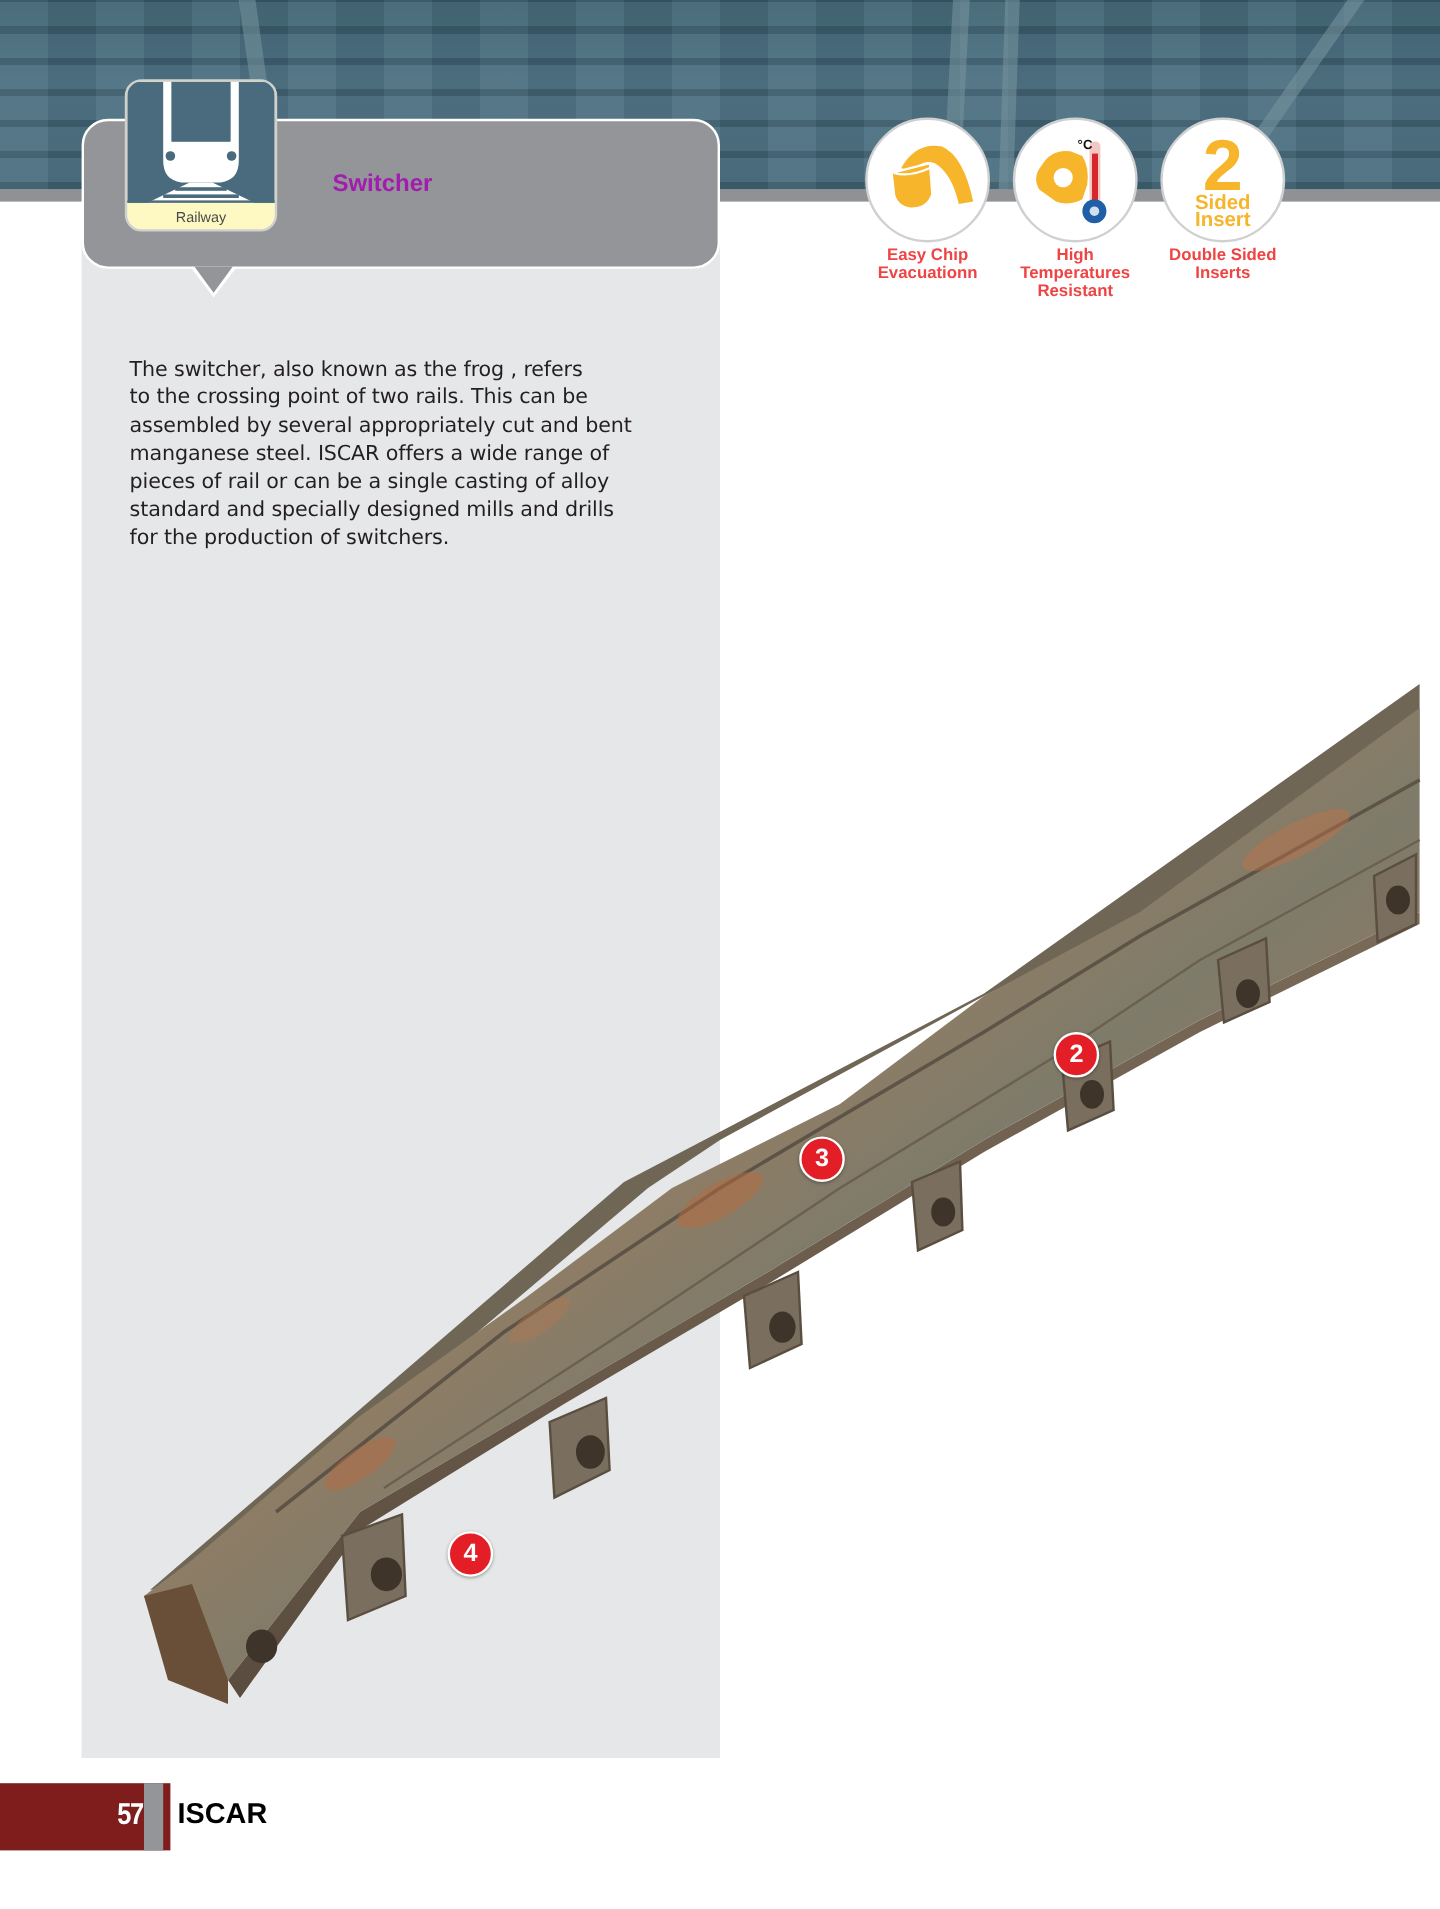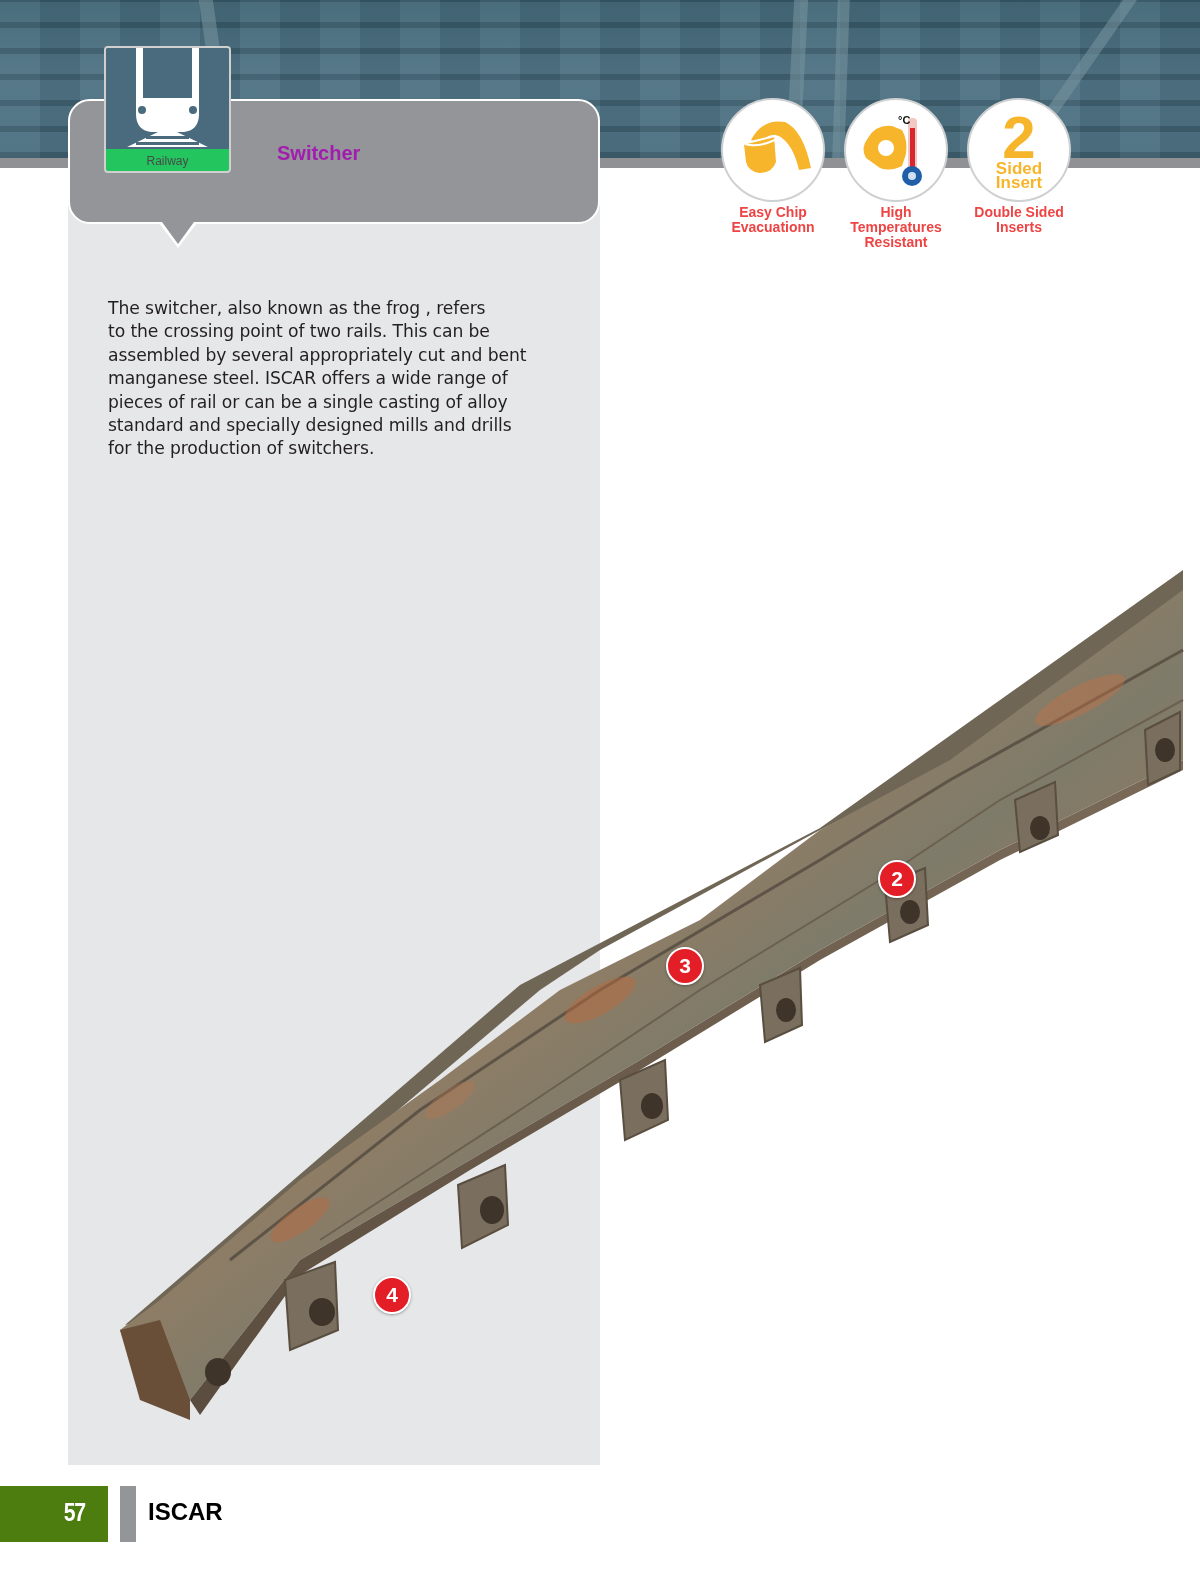--- a/index.html
+++ b/index.html
@@ -40,22 +40,22 @@
       position: absolute; left: 159px; top: 223px; width: 0; height: 0;
       border-left: 19px solid transparent; border-right: 19px solid transparent;
       border-top: 25px solid #ffffff;
     }
     .title {
       position: absolute; left: 277px; top: 142px; font-size: 20px; font-weight: bold; color: #a21caf;
     }
 
     
     .rail-badge {
-      position: absolute; left: 104px; top: 46px; width: 127px; height: 127px;
-      background: #22c55e; border-radius: 4px; border: 2px solid #d0d0d0;
+      position: absolute; left: 104px; top: 66px; width: 127px; height: 127px;
+      background: #fef9c3; border-radius: 14px; border: 2px solid #d0d0d0;
       overflow: hidden;
     }
     .rail-badge svg { position: absolute; left: 0; top: 0; }
     .rail-badge-label {
       position: absolute; left: 0; right: 0; top: 106px; text-align: center;
       font-size: 12px; color: #4a4a4a;
     }
 
     
     .feature {
@@ -86,21 +86,21 @@
 
     .marker {
       position: absolute; width: 38px; height: 38px; border-radius: 50%;
       background: #e31e26; border: 2.5px solid #ffffff; color: #ffffff;
       font-size: 21px; font-weight: bold; text-align: center; line-height: 33px;
       box-shadow: 0 1px 3px rgba(0,0,0,0.35);
     }
 
     
     .footer-page {
-      position: absolute; left: 0; top: 1486px; width: 108px; height: 56px; background: #4d7c0f;
+      position: absolute; left: 0; top: 1486px; width: 142px; height: 56px; background: #7f1d1d;
     }
     .footer-page-num {
       position: absolute; right: 23px; top: 12px; color: #ffffff; font-size: 25px; font-weight: bold;
       letter-spacing: -1.5px; transform: scaleX(0.85); transform-origin: right center;
     }
     .footer-accent {
       position: absolute; left: 120px; top: 1486px; width: 16px; height: 56px; background: #939598;
     }
     .footer-brand {
       position: absolute; left: 148px; top: 1498px; font-size: 24px; font-weight: bold; color: #000000;

